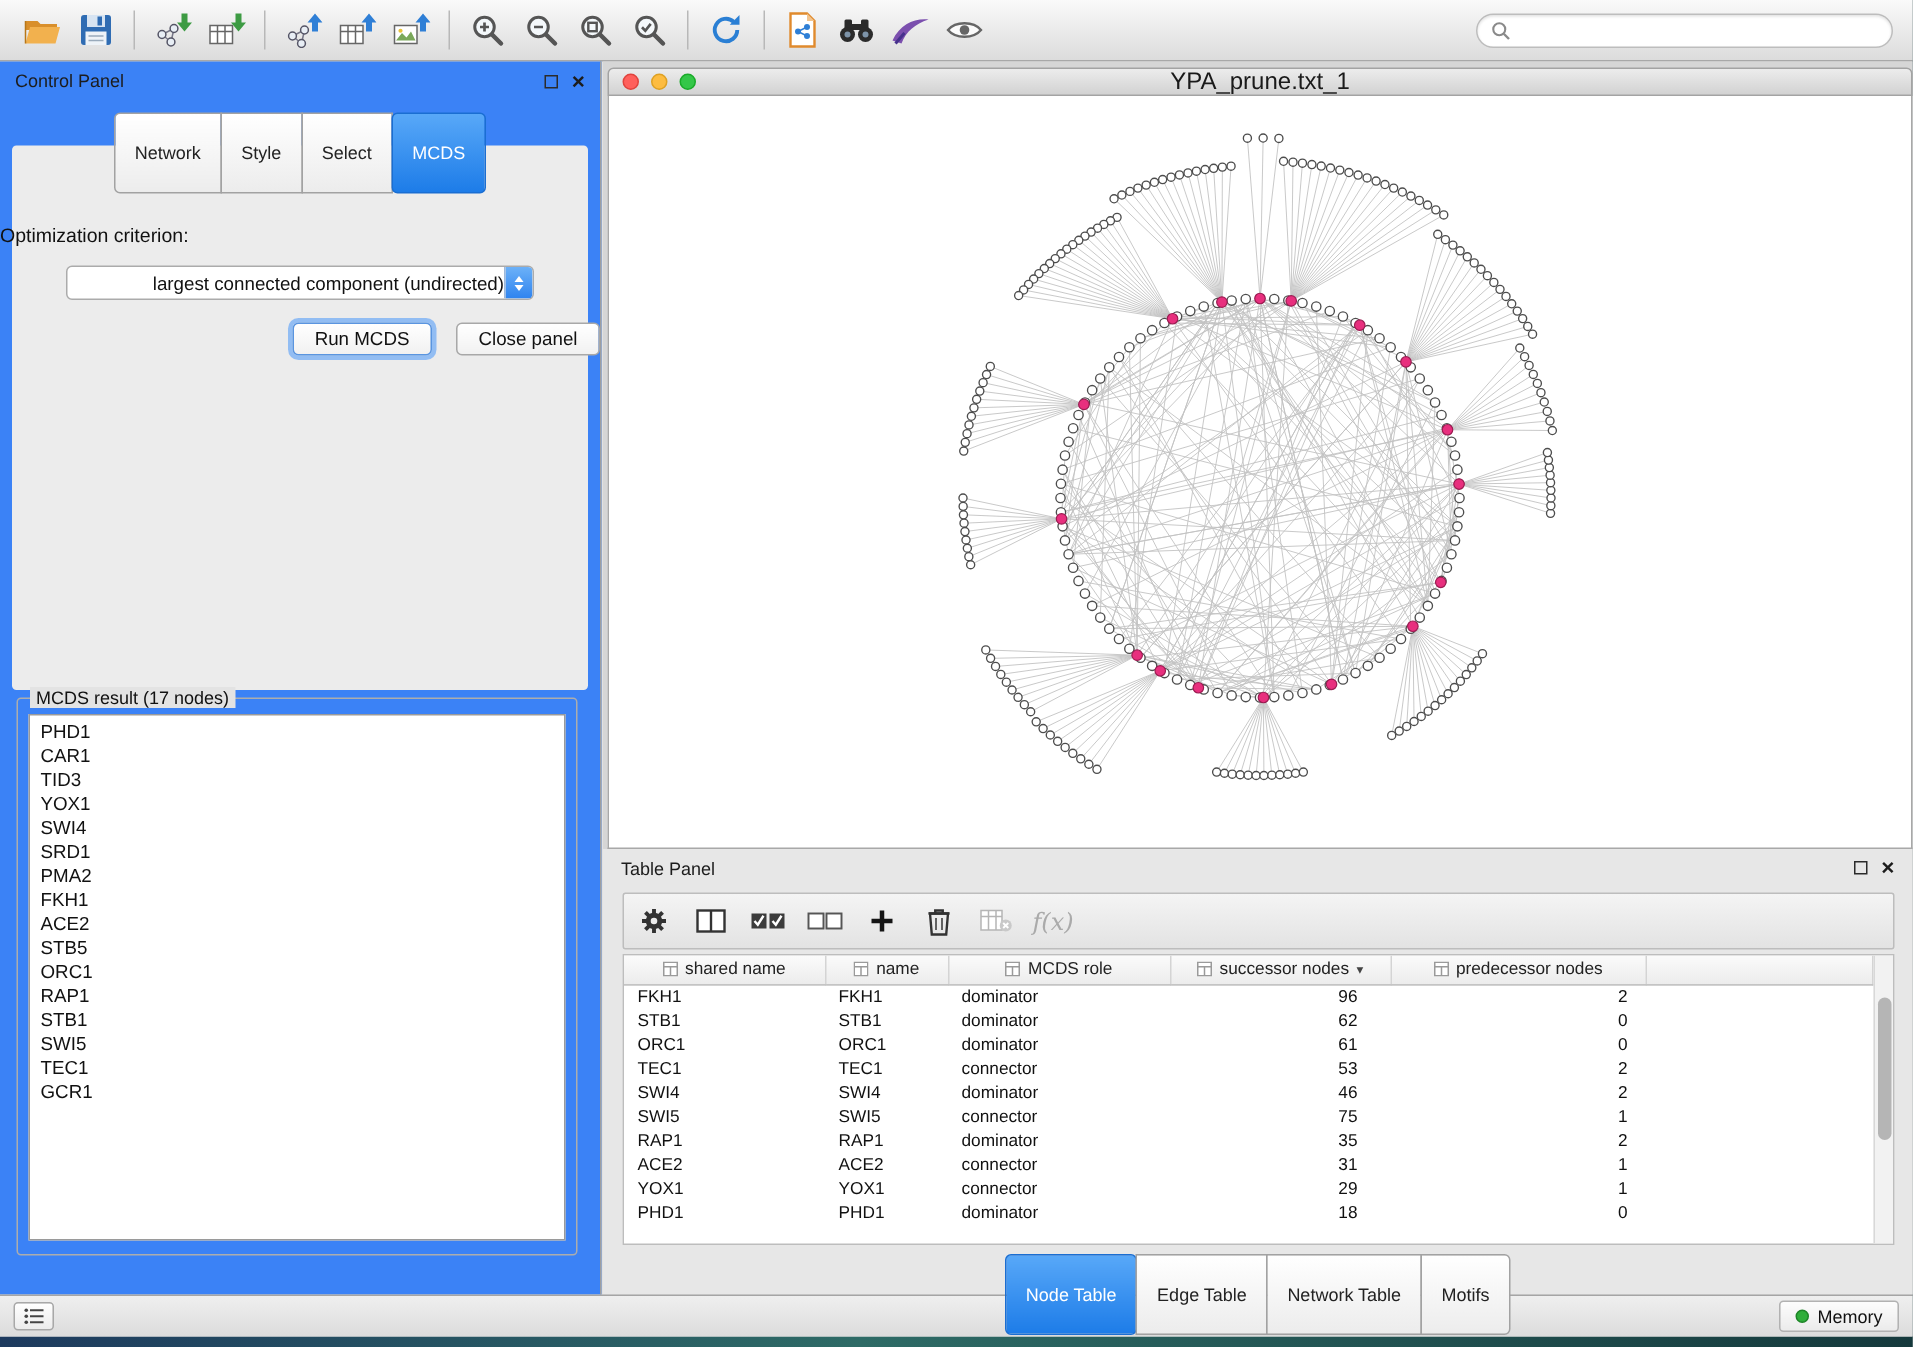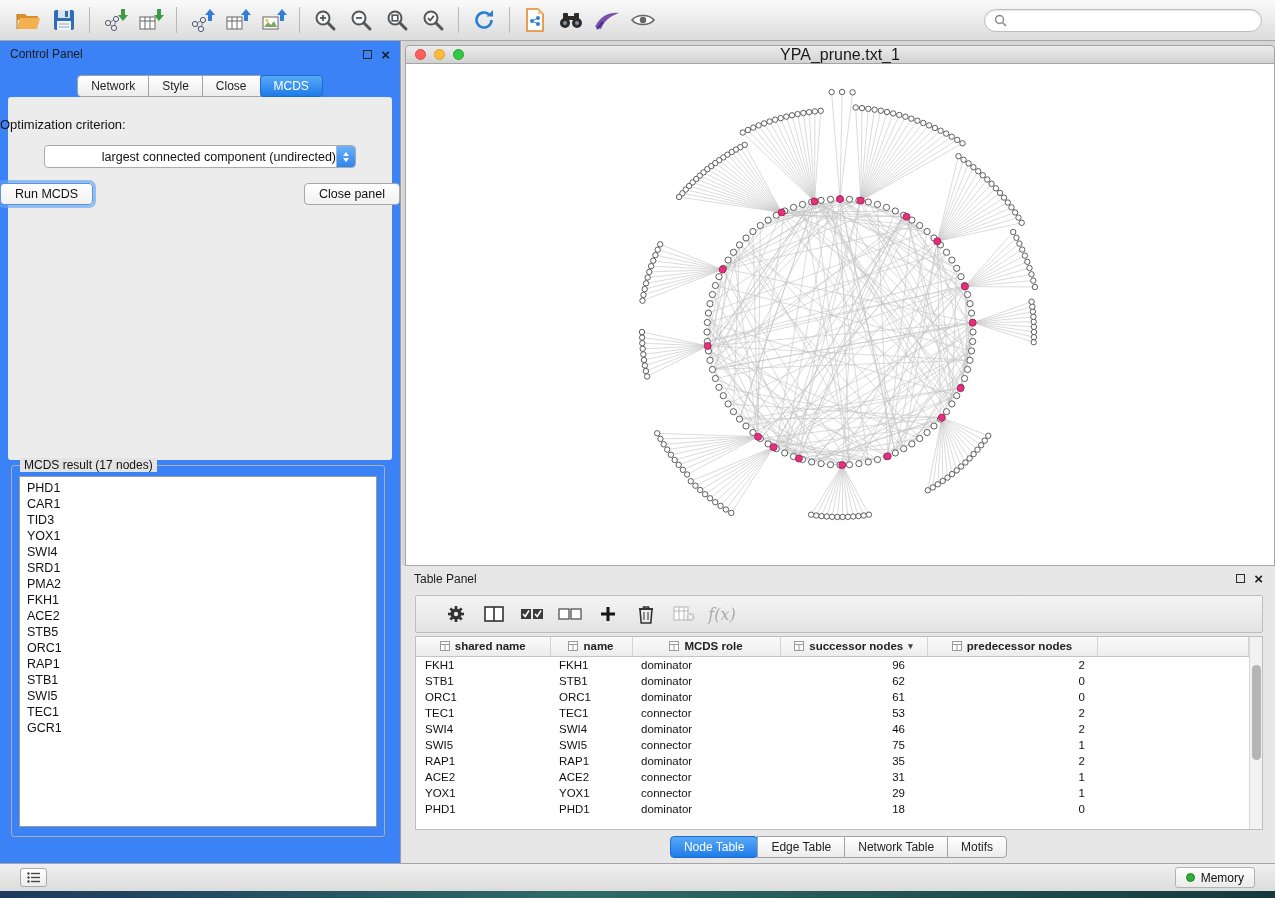--- a/index.html
+++ b/index.html
@@ -14,33 +14,33 @@
   .search input{border:none;outline:none;flex:1;font:12px "Liberation Sans",sans-serif;background:transparent;margin-left:6px;color:#222}
 
   
   .cpanel{position:absolute;top:41px;left:0;width:401px;bottom:28px;background:#3b82f6;border-right:1px solid #9f9f9f}
   .phead{height:26px;display:flex;align-items:center;padding:0 10px;font-size:12px;color:#1c1c1c}
   .phead .sp{flex:1}
   .wctl{display:flex;gap:9px;align-items:center}
   .float-box{width:9px;height:9px;border:1.5px solid #2b2b2b;display:inline-block}
   .close-x{font-size:15px;font-weight:bold;color:#1c1c1c;line-height:1}
   .segbar{display:flex;justify-content:center;margin-top:8px;position:relative;z-index:2}
-  .seg{font-size:12px;padding:3px 13px;background:linear-gradient(#ffffff,#ececec);border:1px solid #a2a2a2;margin-left:-1px;color:#222;cursor:default}
+  .seg{font-size:12px;padding:19px 13px;background:linear-gradient(#ffffff,#ececec);border:1px solid #a2a2a2;margin-left:-1px;color:#222;cursor:default}
   .seg:first-child{border-radius:4px 0 0 4px;margin-left:0}
   .seg:last-child{border-radius:0 4px 4px 0}
   .seg.active{background:linear-gradient(#58a8f8,#1d7ce8);border-color:#1a6ed2;color:#fff;border-radius:4px}
   .cp-box{position:absolute;left:8px;right:8px;top:56px;height:363px;background:#ececec;border-radius:3px}
   .optlabel{margin-top:20px;font-size:13px;color:#111}
   .combo{margin:13px auto 0;width:312px;height:23px;border:1px solid #ababab;border-radius:4px;background:#fff;display:flex;align-items:center;overflow:hidden}
   .combo .val{flex:1;font-size:12.5px;padding-left:9px;color:#111;white-space:nowrap;text-align:right}
   .combo .step{width:19px;height:100%;background:linear-gradient(#6cb1f8,#2f84ef);display:flex;flex-direction:column;align-items:center;justify-content:center;gap:2px;border-left:1px solid #9fb8d8}
   .combo .step i{width:0;height:0;border:3.5px solid transparent;display:block}
   .combo .step .up{border-bottom:4.5px solid #fff;border-top:none}
   .combo .step .dn{border-top:4.5px solid #fff;border-bottom:none}
-  .btnrow{display:flex;justify-content:space-between;gap:31px;margin-top:15px}
+  .btnrow{display:flex;justify-content:flex-end;gap:16px;margin-top:15px}
   .mbtn{font:12.5px "Liberation Sans",sans-serif;padding:3px 14px;border:1px solid #a8a8a8;border-radius:4px;background:linear-gradient(#fff,#f1f1f1);color:#111}
   .mbtn.focus{box-shadow:0 0 0 3px rgba(98,165,247,.65);border-color:#5a95e0}
   .resultbox{position:absolute;left:11px;right:15px;top:424px;bottom:26px;border:1px solid #adadad;border-radius:3px}
   .resultbox .legend{position:absolute;top:-8px;left:8px;background:#e3e3e3;padding:0 4px;font-size:12px;color:#111}
   .resultlist{position:absolute;left:7px;right:7px;top:10px;bottom:9px;background:#fff;border:1px solid #9a9a9a;overflow:hidden;padding:3px 0}
   .ritem{font-size:12.5px;line-height:16px;padding-left:7px;color:#111;white-space:nowrap}
 
   
   .rarea{position:absolute;top:41px;left:402px;right:0;bottom:28px;background:#d6d6d6}
   .netwin{position:absolute;top:4px;left:3px;right:0;height:521px}
@@ -49,40 +49,40 @@
   .light{width:11px;height:11px;border-radius:50%}
   .light.r{background:#ff605c;border:1px solid #e0443e}
   .light.y{background:#fdbc40;border:1px solid #dea123}
   .light.g{background:#34c748;border:1px solid #1aab29}
   .ntitle .title{margin:0 auto;font-size:16px;color:#1a1a1a}
   .ncanvas{position:absolute;top:19px;left:0;right:0;bottom:0;background:#fff;border:1px solid #a8a8a8;border-top:none}
 
   
   .tpanel{position:absolute;top:525px;left:0;right:0;bottom:0;background:#e7e7e7}
   .tpanel .phead{padding:0 12px;height:25px}
-  .ttoolbar{margin:4px 12px 0 13px;height:38px;background:linear-gradient(#f4f4f4,#e3e3e3);border:1px solid #bdbdbd;border-radius:2px;display:flex;align-items:center;gap:6px;padding:0 24px}
+  .ttoolbar{margin:4px 12px 0 13px;height:38px;background:linear-gradient(#f4f4f4,#e3e3e3);border:1px solid #bdbdbd;border-radius:2px;display:flex;align-items:center;gap:6px;padding:0 4px}
   .ttb{width:32px;height:30px;display:flex;align-items:center;justify-content:center}
   .fx{font-family:"DejaVu Serif",serif;font-style:italic;font-size:16px;color:#aaa}
   .twrap{position:absolute;left:13px;right:12px;top:70px;height:194px;background:#fff;border:1px solid #bdbdbd;overflow:hidden}
   .tscroll{position:absolute;top:0;bottom:0;right:0;width:13px;background:#f2f2f2;border-left:1px solid #d8d8d8}
   .tthumb{position:absolute;left:2px;width:9px;border-radius:5px;background:#b5b5b5;top:28px;height:95px}
   table.grid{border-collapse:collapse;table-layout:fixed;width:calc(100% - 13px);font-size:11.5px}
-  .grid th{height:19px;font-weight:bold;background:linear-gradient(#fbfbfb,#ececec);border-right:1px solid #d4d4d4;border-bottom:1px solid #c4c4c4;color:#222}
+  .grid th{height:19px;font-weight:normal;background:linear-gradient(#fbfbfb,#ececec);border-right:1px solid #d4d4d4;border-bottom:1px solid #c4c4c4;color:#222}
   .grid th:nth-child(1){width:134px}.grid th:nth-child(2){width:82px}.grid th:nth-child(3){width:148px}
   .grid th:nth-child(4){width:147px}.grid th:nth-child(5){width:170px}
   .grid .hwrap{display:flex;align-items:center;justify-content:center;gap:5px;font-size:11.5px}
   .grid .chev{font-size:9px;color:#444}
   .grid td{height:16px;line-height:16px;padding:0 9px;color:#111;white-space:nowrap;overflow:hidden}
   .grid td.num{text-align:right}
   .grid td.num-s{padding-right:22px}
   .grid td.num-p{padding-right:12px}
   .ttabs{position:absolute;left:0;right:0;top:270px;display:flex;justify-content:center}
 
   
-  .statusbar{position:absolute;left:0;right:0;bottom:0;height:28px;background:linear-gradient(#efefef,#dcdcdc);border-top:1px solid #a5a5a5;display:flex;align-items:center;padding:0 20px}
+  .statusbar{position:absolute;left:0;right:0;bottom:0;height:28px;background:linear-gradient(#efefef,#dcdcdc);border-top:1px solid #a5a5a5;display:flex;align-items:center;padding:0 9px}
   .hbtn{width:27px;height:19px;border:1px solid #a8a8a8;border-radius:3px;background:linear-gradient(#fff,#ececec);display:flex;align-items:center;justify-content:center}
   .membtn{margin-left:auto;height:21px;border:1px solid #b2b2b2;border-radius:3px;background:linear-gradient(#fdfdfd,#ebebeb);display:flex;align-items:center;gap:6px;padding:0 10px;font-size:12px;color:#111}
   .memdot{width:9px;height:9px;border-radius:50%;background:#2fae3a;border:1px solid #1d8527}
 </style>
 </head>
 <body>
 
 <div class="app">
 
   <div class="toolbar">
@@ -244,21 +244,21 @@
       <span class="sp"></span>
       <span class="wctl">
         <span class="float-box"></span>
         <span class="close-x">×</span>
       </span>
     </div>
     <div class="cp-box"></div>
     <div class="segbar">
         <div class="seg">Network</div>
         <div class="seg">Style</div>
-        <div class="seg">Close</div>
+        <div class="seg">Select</div>
         <div class="seg active">MCDS</div>
       </div>
     <div style="position:relative;z-index:1">
       <div class="optlabel">Optimization criterion:</div>
       <div class="combo">
         <span class="val">largest connected component (undirected)</span>
         <span class="step">
             <i class="up"></i>
             <i class="dn"></i>
           </span>

